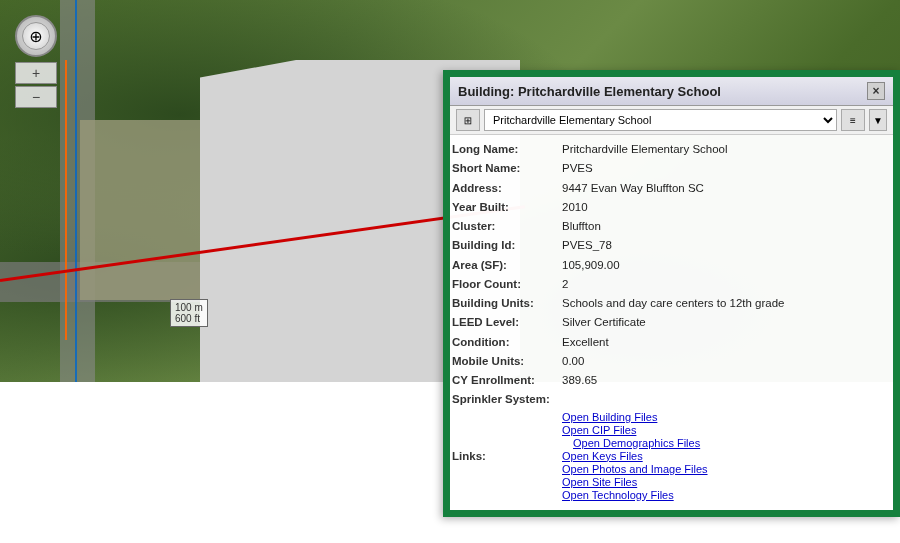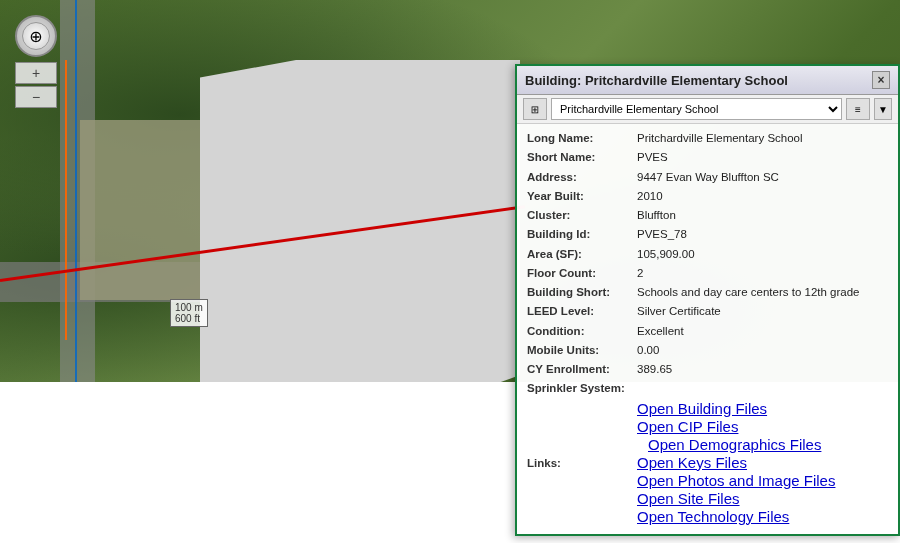--- a/index.html
+++ b/index.html
@@ -168,25 +168,25 @@
       margin-bottom: 2px;
     }
 
     .nav-zoom-group {
       margin-top: 5px;
     }
 
     
     .info-panel {
       position: absolute;
-      top: 64px;
+      top: 70px;
       right: 0;
-      width: 385px;
+      width: 457px;
       background: rgba(255, 255, 255, 0.97);
-      border: 2px solid #15803d;
+      border: 7px solid #15803d;
       box-shadow: -2px 2px 8px rgba(0,0,0,0.3);
     }
 
     .info-panel-header {
       background: linear-gradient(to bottom, #e8e8f0, #d0d0e0);
       border-bottom: 1px solid #999;
       padding: 5px 8px;
       display: flex;
       align-items: center;
       justify-content: space-between;
@@ -260,21 +260,21 @@
       background: #e0e0e0;
       border: 1px solid #aaa;
       display: flex;
       align-items: center;
       justify-content: center;
       cursor: pointer;
       font-size: 10px;
     }
 
     .info-panel-body {
-      padding: 6px 10px 8px 10px;
+      padding: 6px 10px 8px 2px;
     }
 
     .info-row {
       display: flex;
       margin-bottom: 2px;
       line-height: 1.5;
     }
 
     .info-label {
       font-weight: bold;
@@ -285,21 +285,21 @@
 
     .info-value {
       color: #222;
       font-size: 11.5px;
     }
 
     .info-link {
       color: #0000cc;
       text-decoration: underline;
       cursor: pointer;
-      font-size: 15px;
+      font-size: 11px;
       display: block;
       margin-left: 110px;
       margin-bottom: 1px;
     }
 
     .links-label-row {
       display: flex;
       align-items: center;
     }
   </style>
@@ -385,21 +385,21 @@
     </div>
     <div class="info-row">
       <span class="info-label">Area (SF):</span>
       <span class="info-value">105,909.00</span>
     </div>
     <div class="info-row">
       <span class="info-label">Floor Count:</span>
       <span class="info-value">2</span>
     </div>
     <div class="info-row">
-      <span class="info-label">Building Short:</span>
+      <span class="info-label">Building Units:</span>
       <span class="info-value">Schools and day care centers to 12th grade</span>
     </div>
     <div class="info-row">
       <span class="info-label">LEED Level:</span>
       <span class="info-value">Silver Certificate</span>
     </div>
     <div class="info-row">
       <span class="info-label">Condition:</span>
       <span class="info-value">Excellent</span>
     </div>

